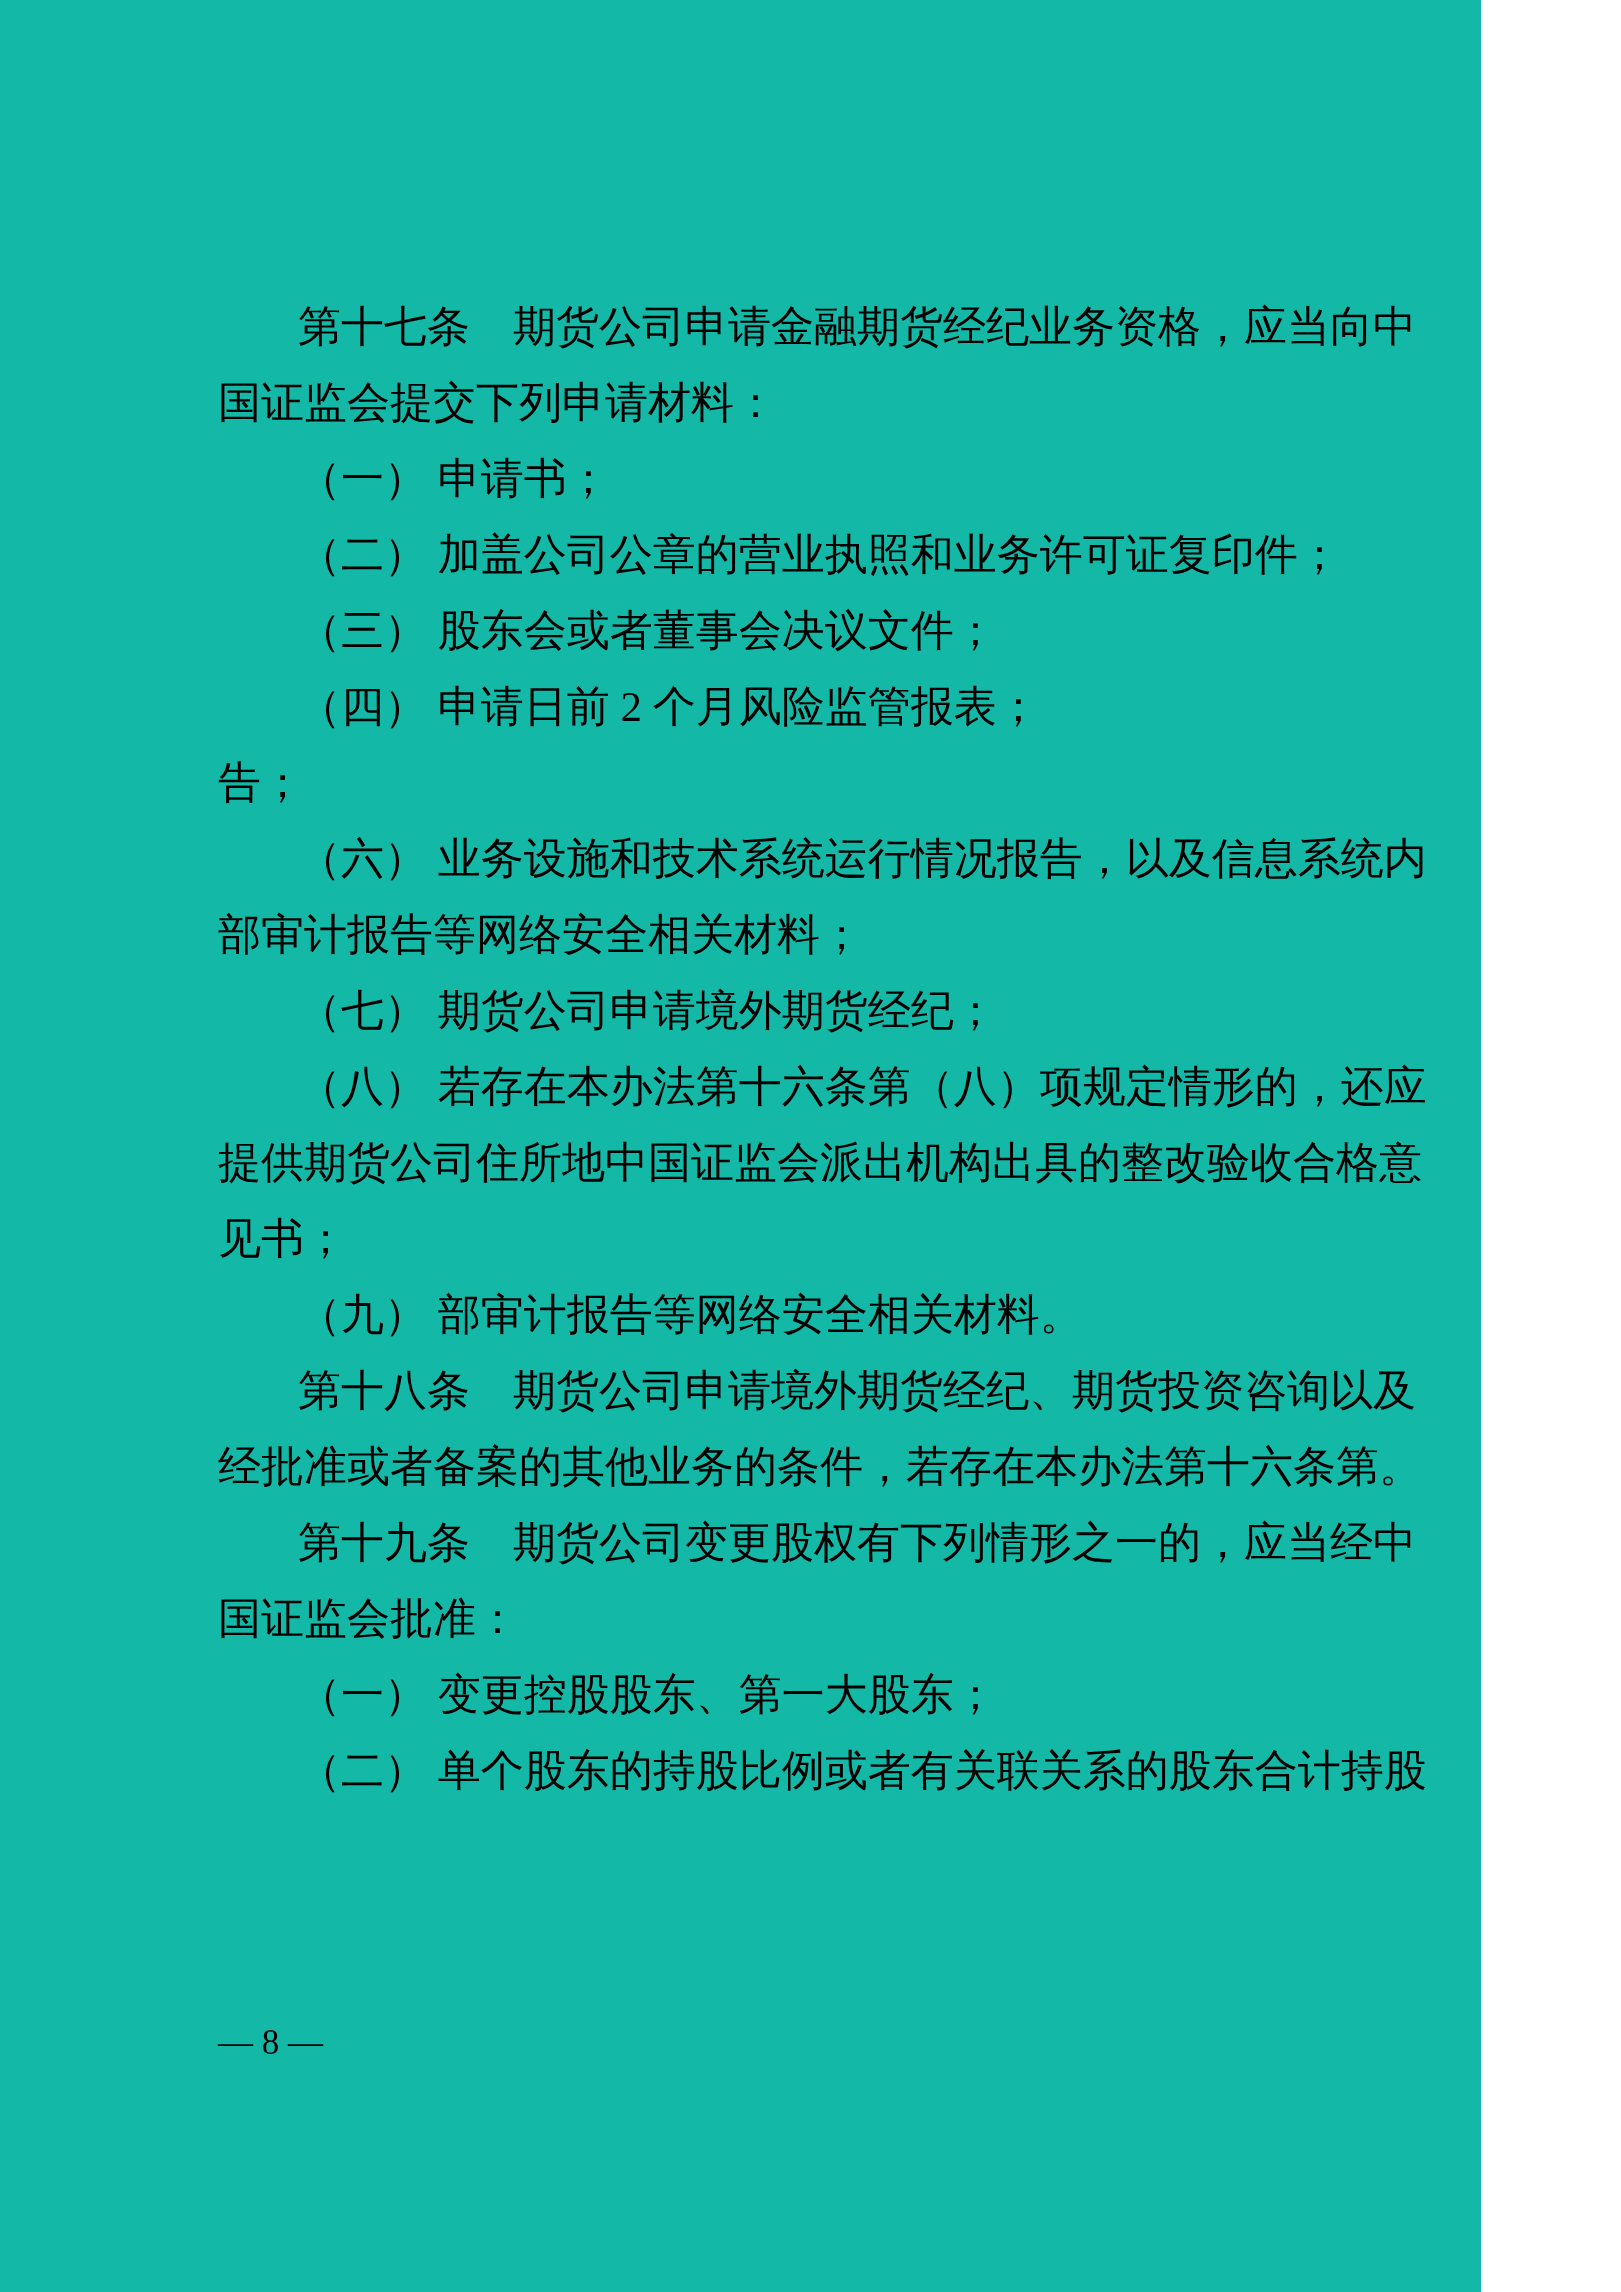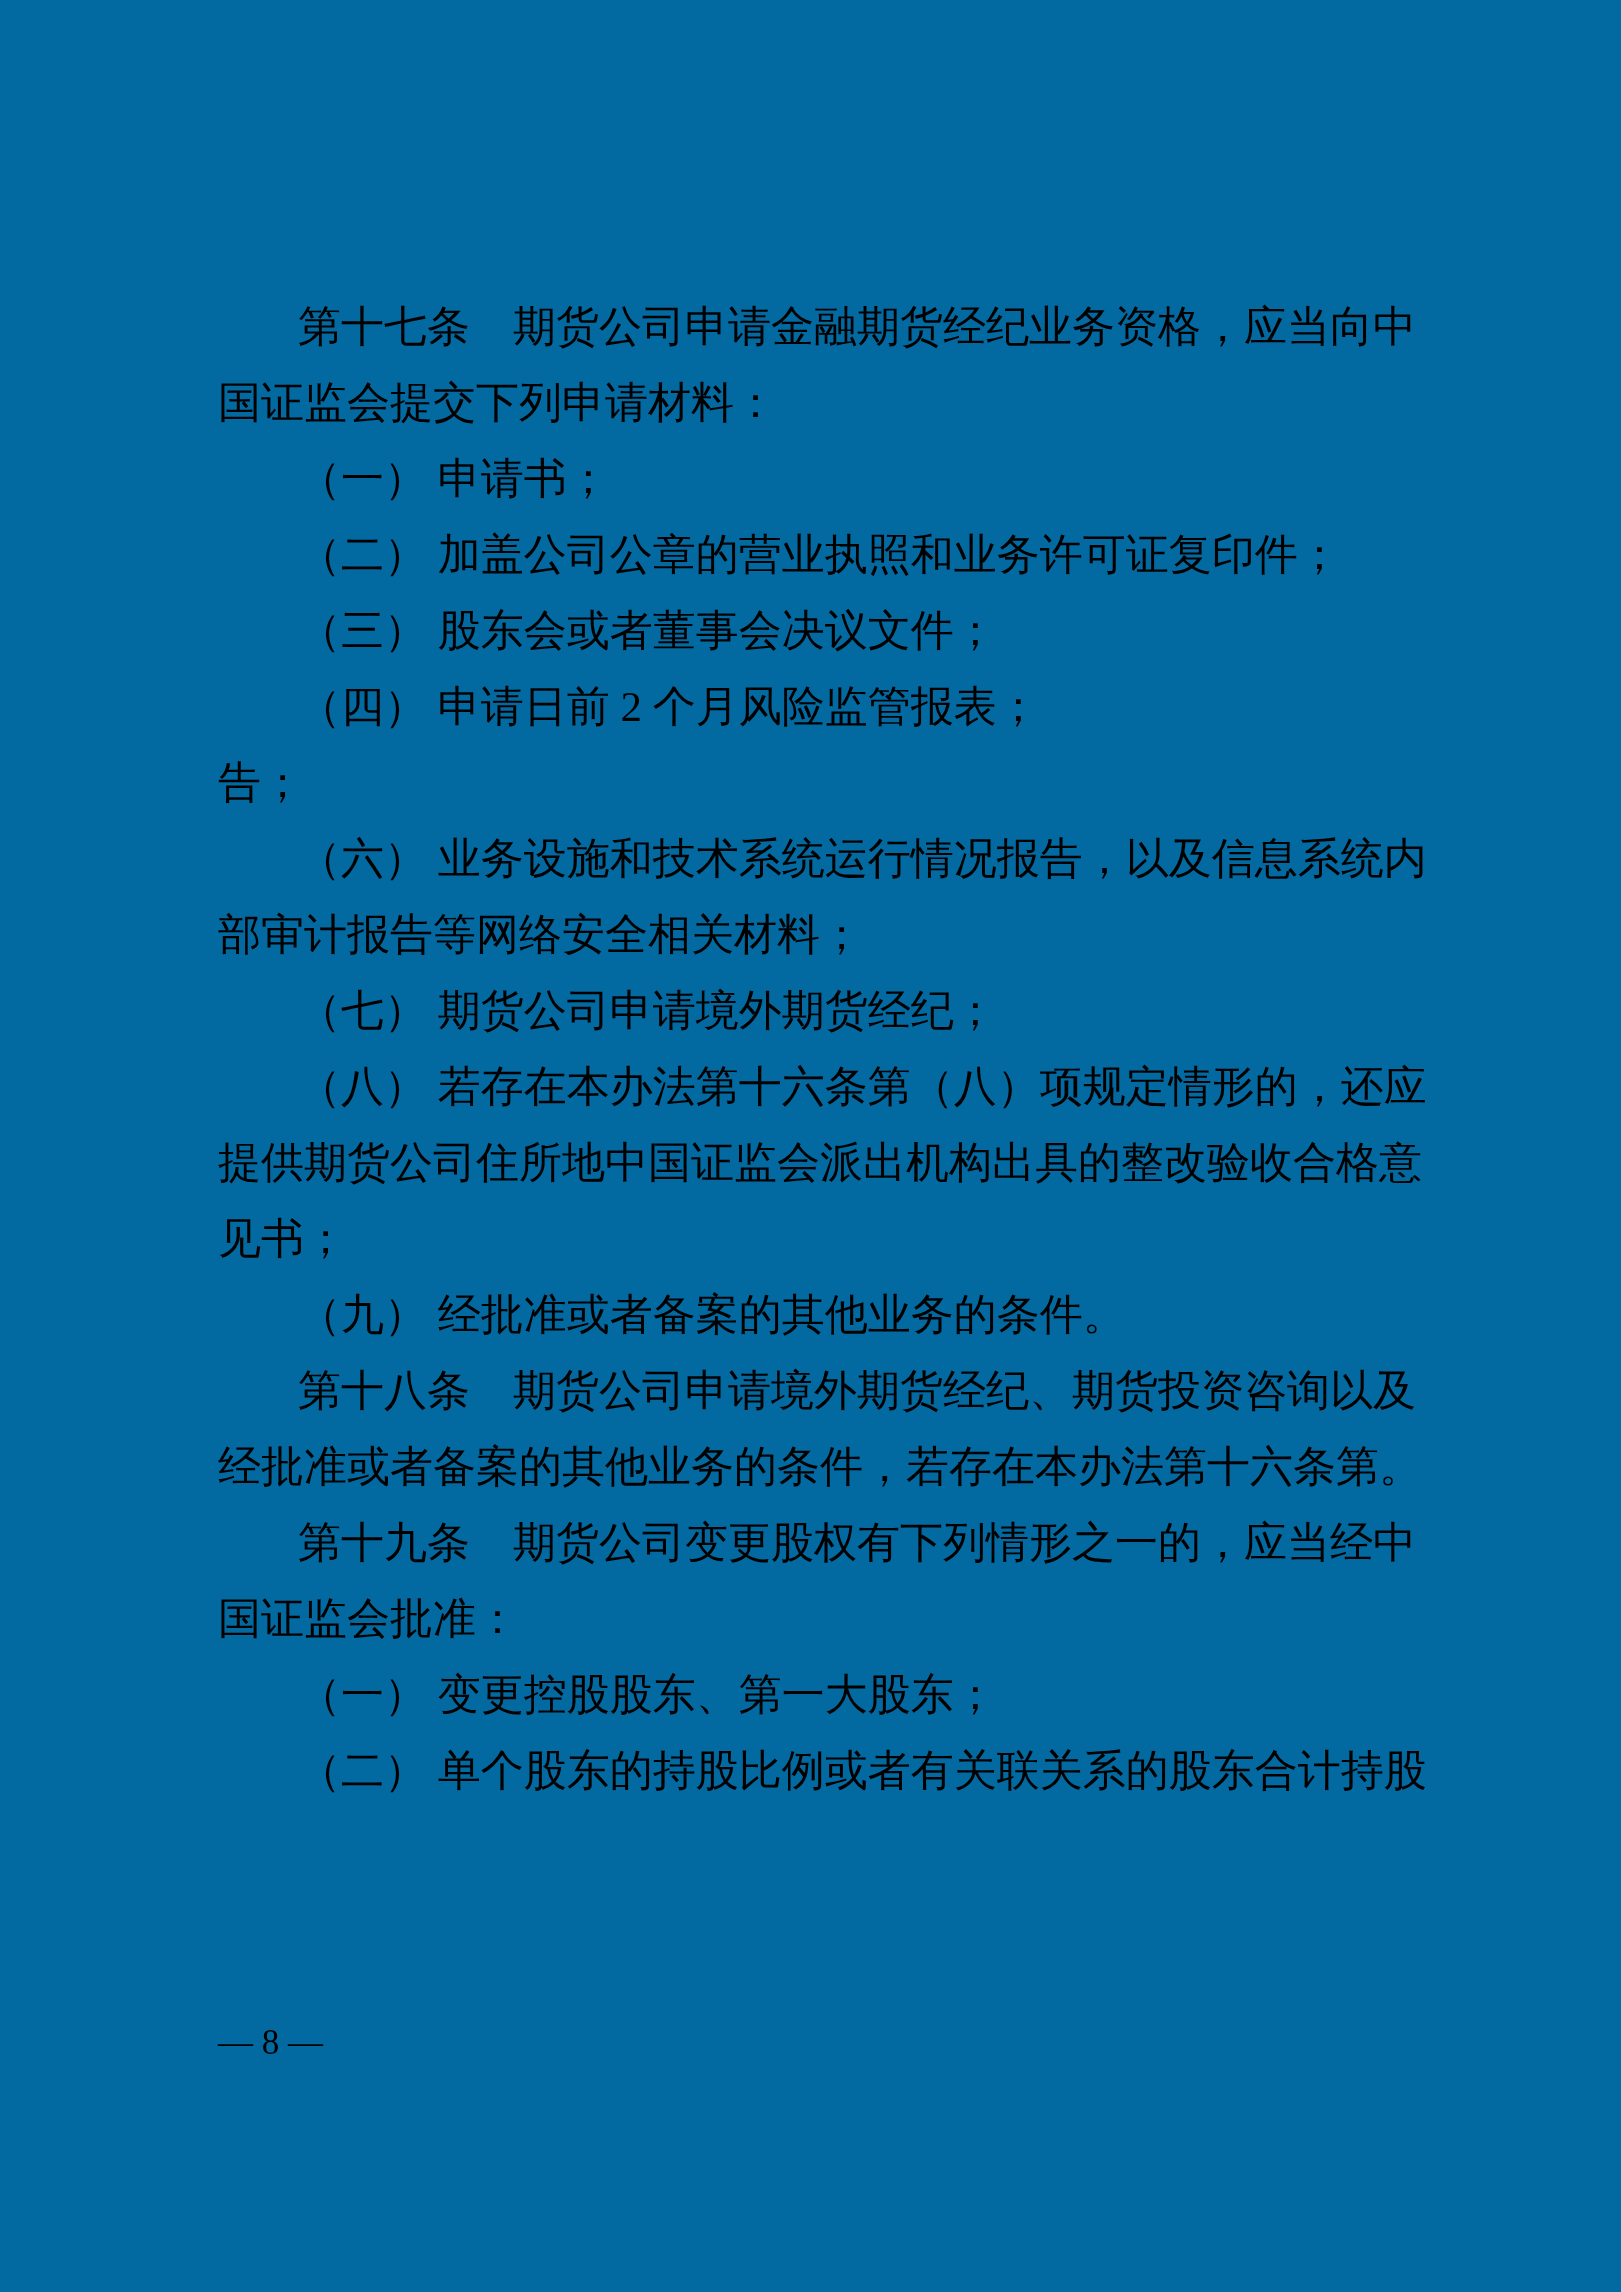--- a/index.html
+++ b/index.html
@@ -11,23 +11,23 @@
     height: 2293px;
     background: #ffffff;
     position: relative;
     overflow: hidden;
     font-family: "Liberation Serif", "DejaVu Serif", serif;
     color: #000000;
   }
   .page {
     position: absolute;
     left: 0; top: 0;
-    width: 1621px;
+    width: 1481px;
     height: 2293px;
-    background: #0369a1;
+    background: #14b8a6;
   }
   .doc-body {
     position: absolute;
     left: 218px;
     top: 289px;
     width: 1215px;
   }
   .line {
     font-size: 43px;
     line-height: 76px;
@@ -60,21 +60,21 @@
       <div class="line indent">（二） 加盖公司公章的营业执照和业务许可证复印件；</div>
       <div class="line indent">（三） 股东会或者董事会决议文件；</div>
       <div class="line indent">（四） 申请日前 2 个月风险监管报表；</div>
       <div class="line">告；</div>
       <div class="line indent">（六） 业务设施和技术系统运行情况报告，以及信息系统内</div>
       <div class="line">部审计报告等网络安全相关材料；</div>
       <div class="line indent">（七） 期货公司申请境外期货经纪；</div>
       <div class="line indent">（八） 若存在本办法第十六条第（八）项规定情形的，还应</div>
       <div class="line">提供期货公司住所地中国证监会派出机构出具的整改验收合格意</div>
       <div class="line">见书；</div>
-      <div class="line indent">（九） 经批准或者备案的其他业务的条件。</div>
+      <div class="line indent">（九） 部审计报告等网络安全相关材料。</div>
       <div class="line indent">第十八条　期货公司申请境外期货经纪、期货投资咨询以及</div>
       <div class="line">经批准或者备案的其他业务的条件，若存在本办法第十六条第。</div>
       <div class="line indent">第十九条　期货公司变更股权有下列情形之一的，应当经中</div>
       <div class="line">国证监会批准：</div>
       <div class="line indent">（一） 变更控股股东、第一大股东；</div>
       <div class="line indent">（二） 单个股东的持股比例或者有关联关系的股东合计持股</div>
     </div>
   <div class="page-footer">— 8 —</div>
 </div>
 

